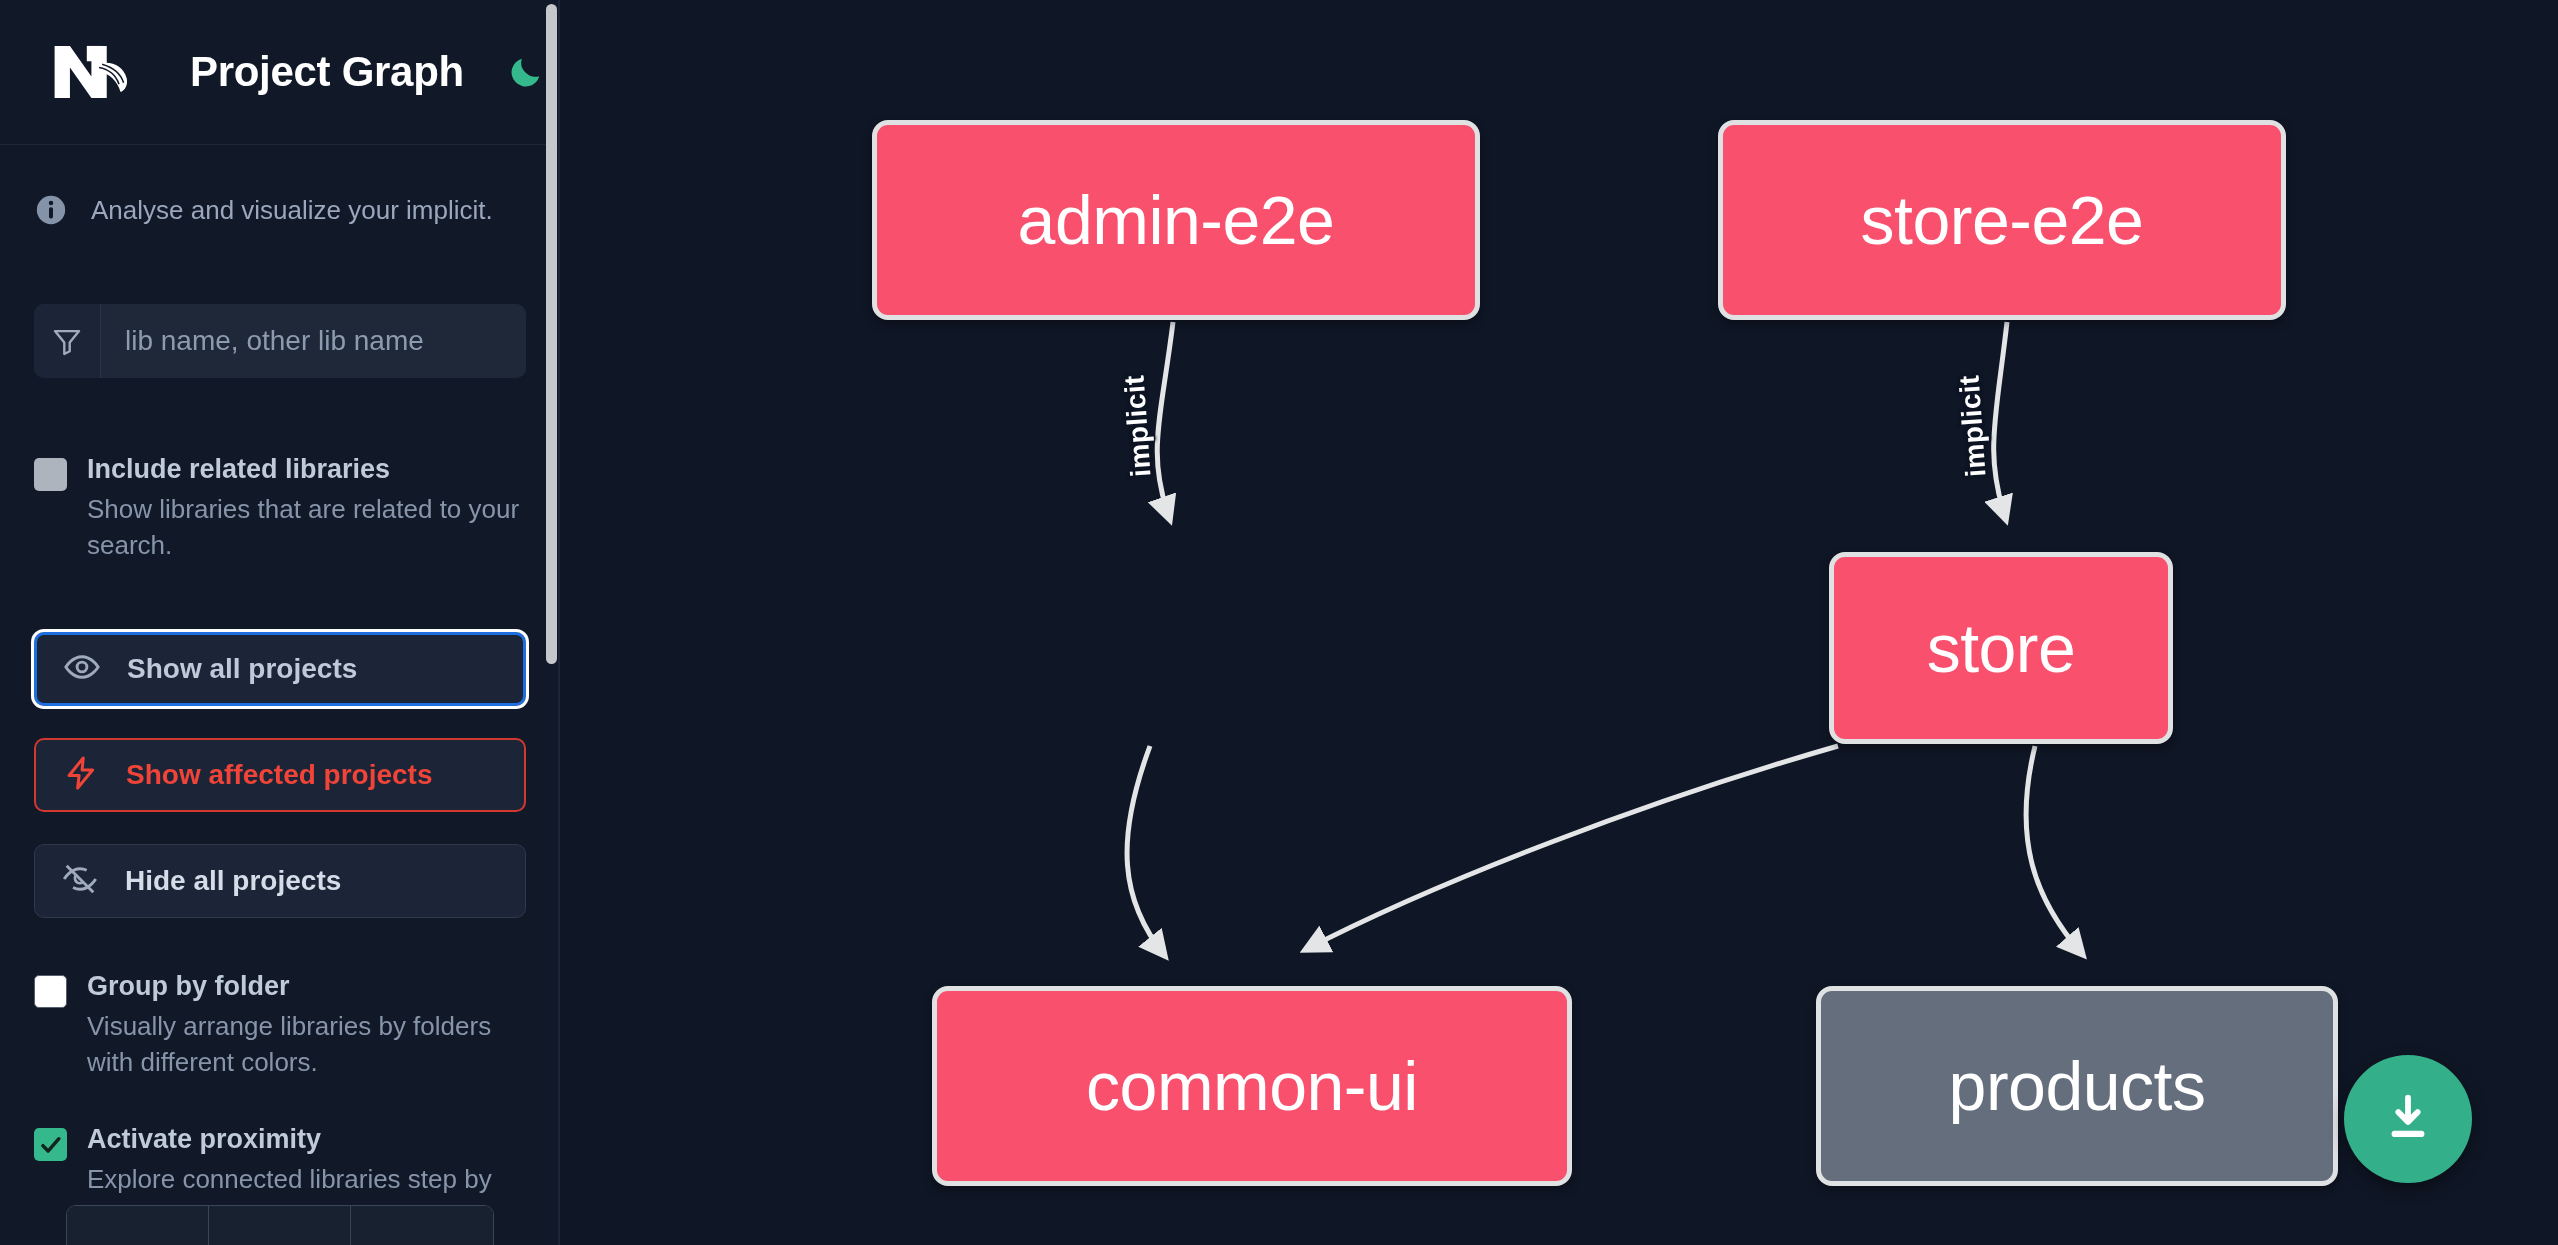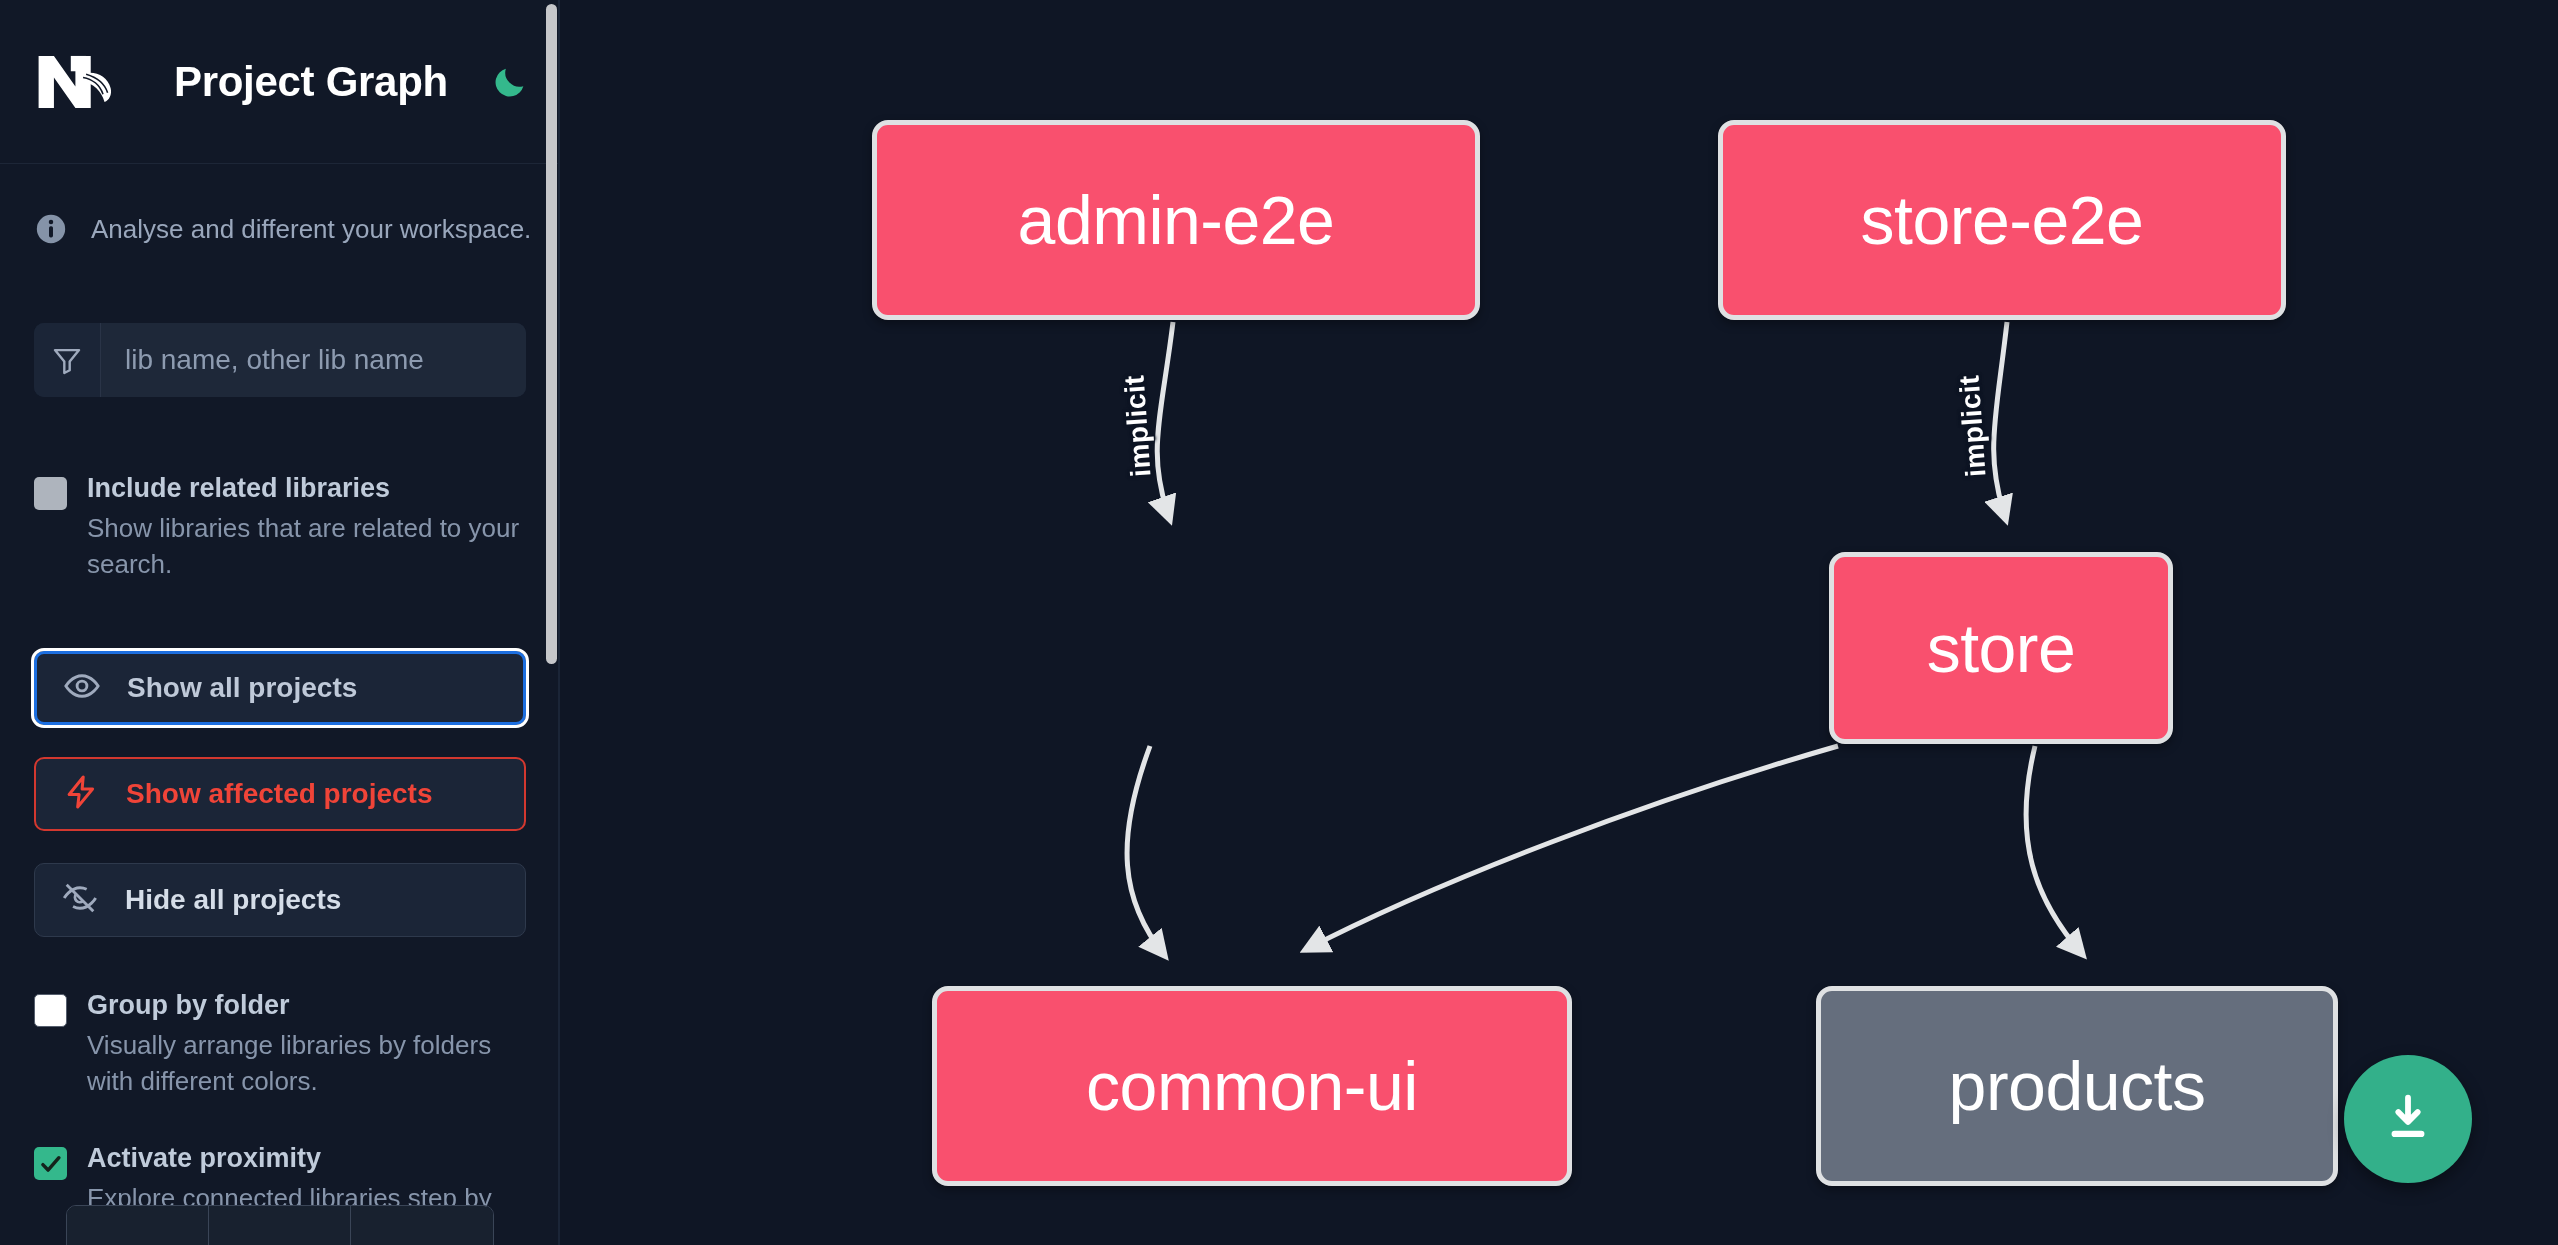--- a/index.html
+++ b/index.html
@@ -26,23 +26,23 @@
   #sidebar-scroll-thumb {
     position: absolute; top: 4px; right: 3px; width: 11px; height: 660px;
     background: #C6C7CA; border-radius: 6px;
   }
   #sidebar-edge {
     position: absolute; top: 0; right: 0; width: 2px; height: 1245px;
     background: #1B2537;
   }
 
   .header {
-    height: 164px;
+    height: 145px;
     display: flex; align-items: center;
-    padding: 0 34px;
+    padding: 0 50px;
     border-bottom: 1px solid #1D2637;
     gap: 0;
   }
   .nx-logo { width: 92px; height: 62px; flex: 0 0 auto; }
   .header-title {
     color: #FFFFFF; font-size: 42px; font-weight: 700;
     letter-spacing: -0.3px; margin-left: 48px; white-space: nowrap;
   }
   .theme-toggle {
     margin-left: 42px; width: 46px; height: 46px;
@@ -200,21 +200,21 @@
     </div>
 
     <div class="tagline">
       <span class="tagline-icon">
         <svg viewBox="0 0 24 24" width="34" height="34" aria-hidden="true">
           <circle cx="12" cy="12" r="10" fill="#8593A8"></circle>
           <circle cx="12" cy="7" r="1.6" fill="#111827"></circle>
           <rect x="10.6" y="10" width="2.8" height="8" rx="1.2" fill="#111827"></rect>
         </svg>
       </span>
-      <span class="tagline-text">Analyse and different your workspace.</span>
+      <span class="tagline-text">Analyse and visualize your implicit.</span>
     </div>
 
     <div class="filter-row">
       <span class="filter-icon-box">
         <svg viewBox="0 0 24 24" width="34" height="34" aria-hidden="true">
           <path fill="none" stroke="#9FAABD" stroke-width="1.7" stroke-linejoin="round" d="M3.5 5h17l-6.6 8v6.2l-3.8 2V13z"></path>
         </svg>
       </span>
       <input class="filter-input" type="text" placeholder="lib name, other lib name" style="">
     </div>

